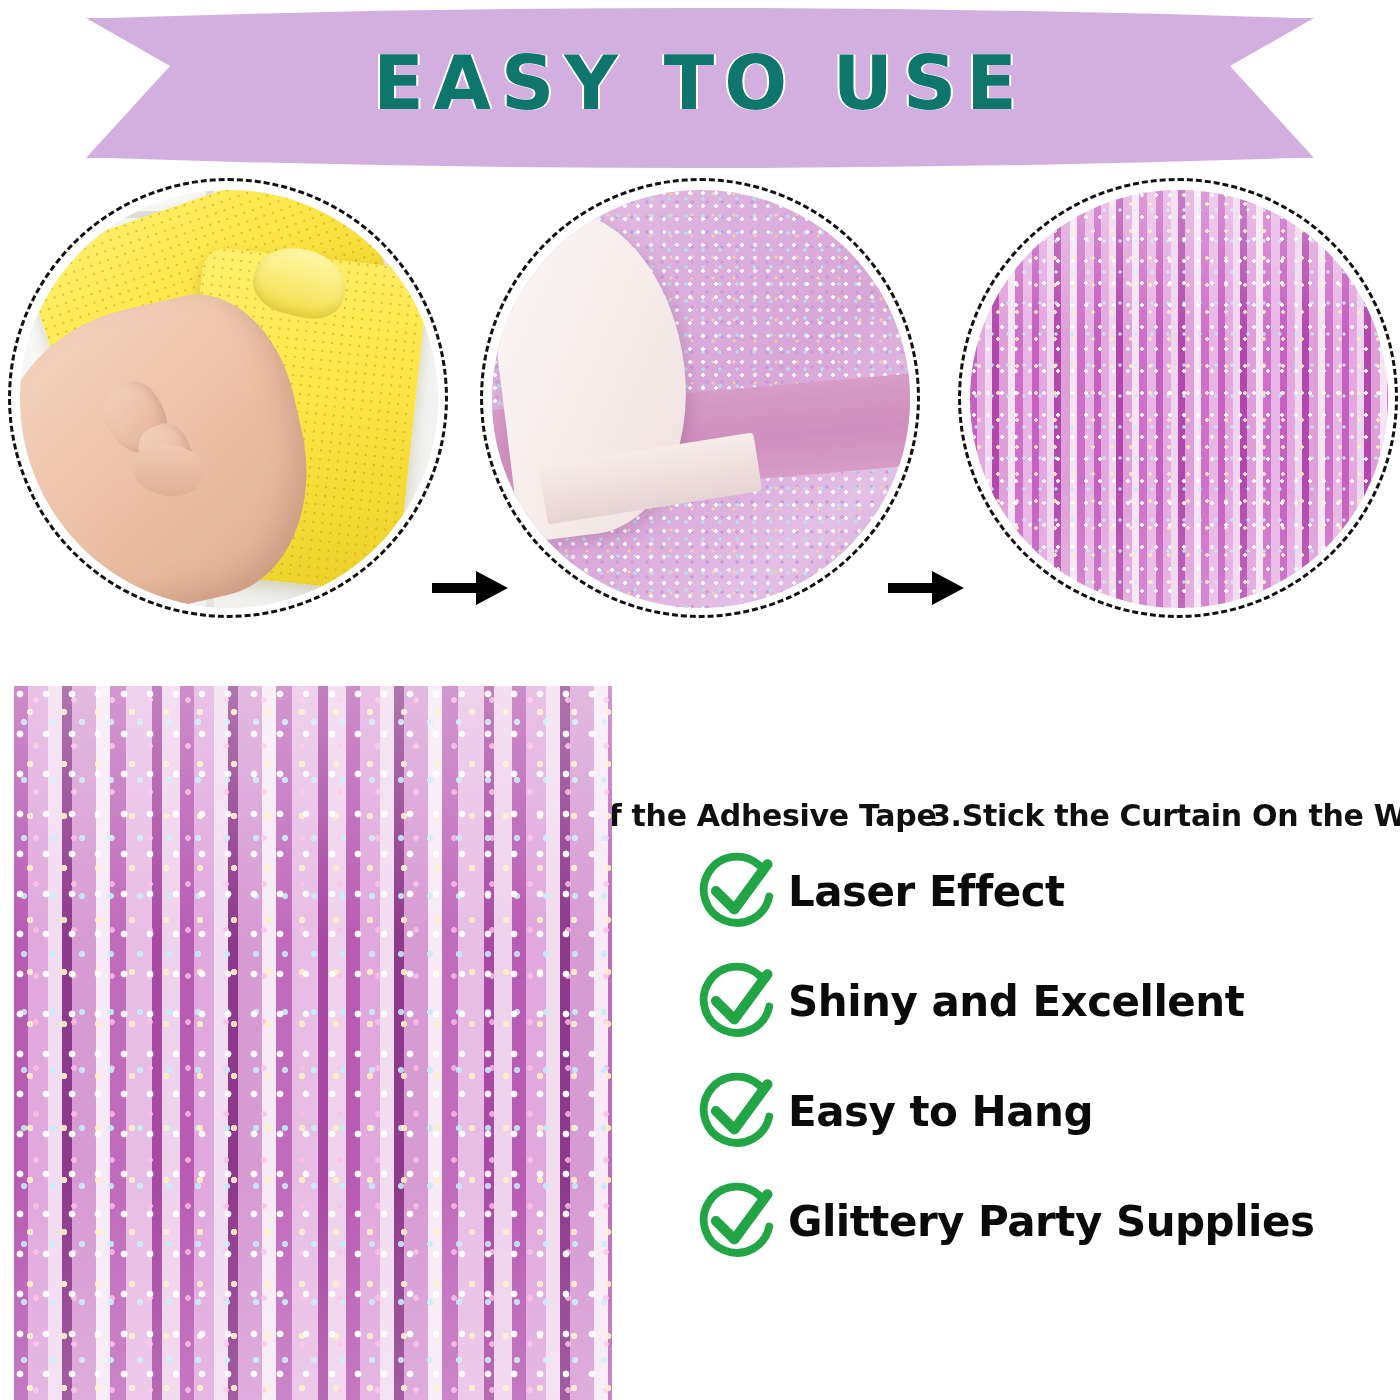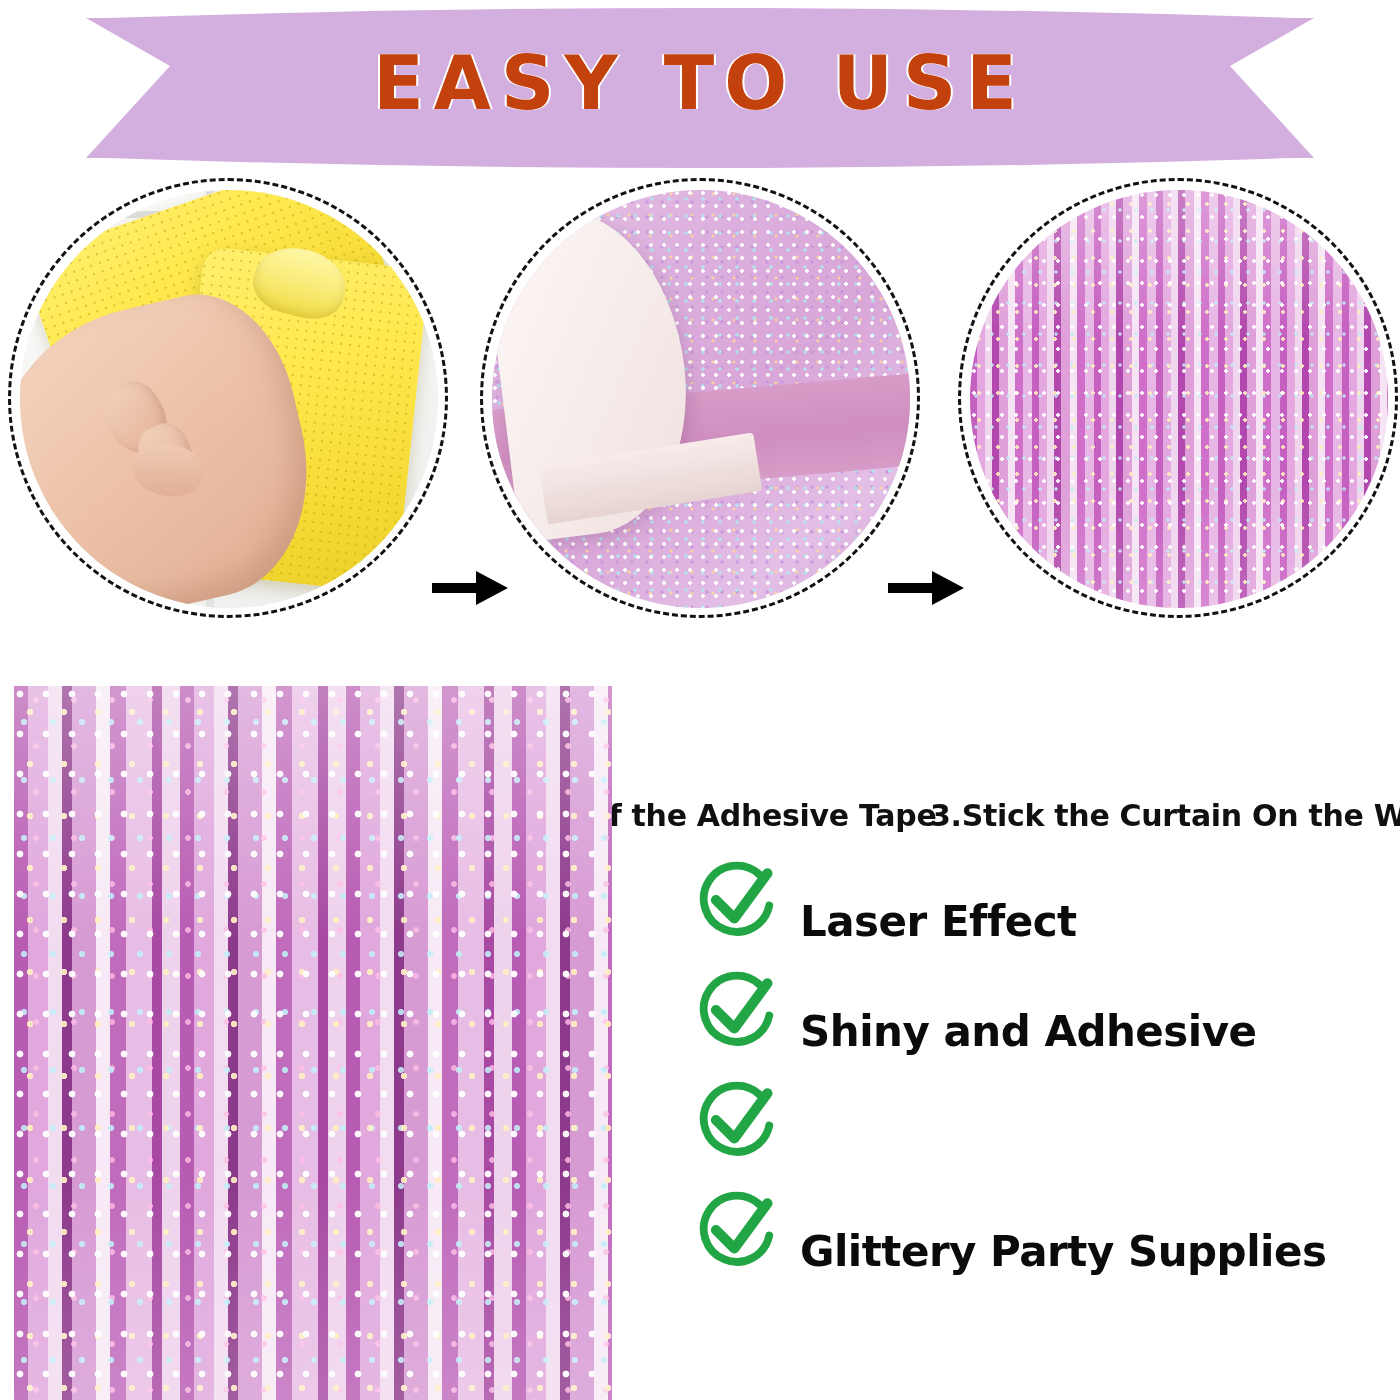--- a/index.html
+++ b/index.html
@@ -8,21 +8,21 @@
     font-family:"Liberation Sans", sans-serif;
   }
   .page{ position:relative; width:1400px; height:1400px; background:#fff; }
 
   
   .banner-wrap{ position:absolute; left:0; top:0; width:1400px; height:172px; }
   .banner-svg{ display:block; width:1400px; height:172px; }
   .banner-title{
     position:absolute; left:0; top:0; width:1400px; height:172px;
     display:flex; align-items:center; justify-content:center;
-    color:#c2410c; letter-spacing:10px;
+    color:#0f766e; letter-spacing:10px;
     font-family:"DejaVu Sans", sans-serif;
     font-weight:bold; font-size:74px;
     text-shadow:0 0 1px #fff, 2px 0 0 #fff, -2px 0 0 #fff;
     padding-bottom:6px;
   }
 
   
   .steps{ position:absolute; left:0; top:178px; width:1400px; height:500px; }
   .step{ position:absolute; top:0; width:440px; }
   .step-1{ left:8px; }
@@ -164,21 +164,21 @@
         #b85cb3 0 14px, #e0a8dd 14px 34px, #f2dcf0 34px 48px,
         #8e3a8c 48px 58px, #d79bd4 58px 82px, #f7eaf6 82px 96px,
         #c06bbc 96px 112px, #e8bde5 112px 138px, #a84aa4 138px 148px,
         #efd2ec 148px 166px);
   }
 
   
   .features{ position:absolute; left:692px; top:836px; width:700px; }
   .feature-row{
     position:relative; height:110px;
-    display:flex; align-items:flex-end; gap:16px;
+    display:flex; align-items:center; gap:4px;
   }
   .check-icon{ flex:0 0 auto; width:92px; height:92px; }
   .feature-label{
     color:#0b0b0b;
     font-family:"DejaVu Sans", sans-serif;
     font-weight:bold; font-size:42px; letter-spacing:-0.5px;
     white-space:nowrap;
   }
 </style>
 </head>
@@ -266,28 +266,29 @@
         <path d="M26,50 L46,70 L82,21" fill="none" stroke="#22a544" stroke-width="11" stroke-linecap="round" stroke-linejoin="round"></path>
       </svg>
       <div class="feature-label">Laser Effect</div>
     </div>
 
     <div class="feature-row">
       <svg class="check-icon" viewBox="0 0 100 100">
         <path d="M73,22 A36,36 0 1 0 84,56" fill="none" stroke="#22a544" stroke-width="8.5" stroke-linecap="round"></path>
         <path d="M26,50 L46,70 L82,21" fill="none" stroke="#22a544" stroke-width="11" stroke-linecap="round" stroke-linejoin="round"></path>
       </svg>
-      <div class="feature-label">Shiny and Adhesive</div>
-    </div>
-
-    <div class="feature-row">
-      <svg class="check-icon" viewBox="0 0 100 100">
-        <path d="M73,22 A36,36 0 1 0 84,56" fill="none" stroke="#22a544" stroke-width="8.5" stroke-linecap="round"></path>
-        <path d="M26,50 L46,70 L82,21" fill="none" stroke="#22a544" stroke-width="11" stroke-linecap="round" stroke-linejoin="round"></path>
-      </svg>
+      <div class="feature-label">Shiny and Excellent</div>
+    </div>
+
+    <div class="feature-row">
+      <svg class="check-icon" viewBox="0 0 100 100">
+        <path d="M73,22 A36,36 0 1 0 84,56" fill="none" stroke="#22a544" stroke-width="8.5" stroke-linecap="round"></path>
+        <path d="M26,50 L46,70 L82,21" fill="none" stroke="#22a544" stroke-width="11" stroke-linecap="round" stroke-linejoin="round"></path>
+      </svg>
+      <div class="feature-label">Easy to Hang</div>
     </div>
 
     <div class="feature-row">
       <svg class="check-icon" viewBox="0 0 100 100">
         <path d="M73,22 A36,36 0 1 0 84,56" fill="none" stroke="#22a544" stroke-width="8.5" stroke-linecap="round"></path>
         <path d="M26,50 L46,70 L82,21" fill="none" stroke="#22a544" stroke-width="11" stroke-linecap="round" stroke-linejoin="round"></path>
       </svg>
       <div class="feature-label">Glittery Party Supplies</div>
     </div>
 

